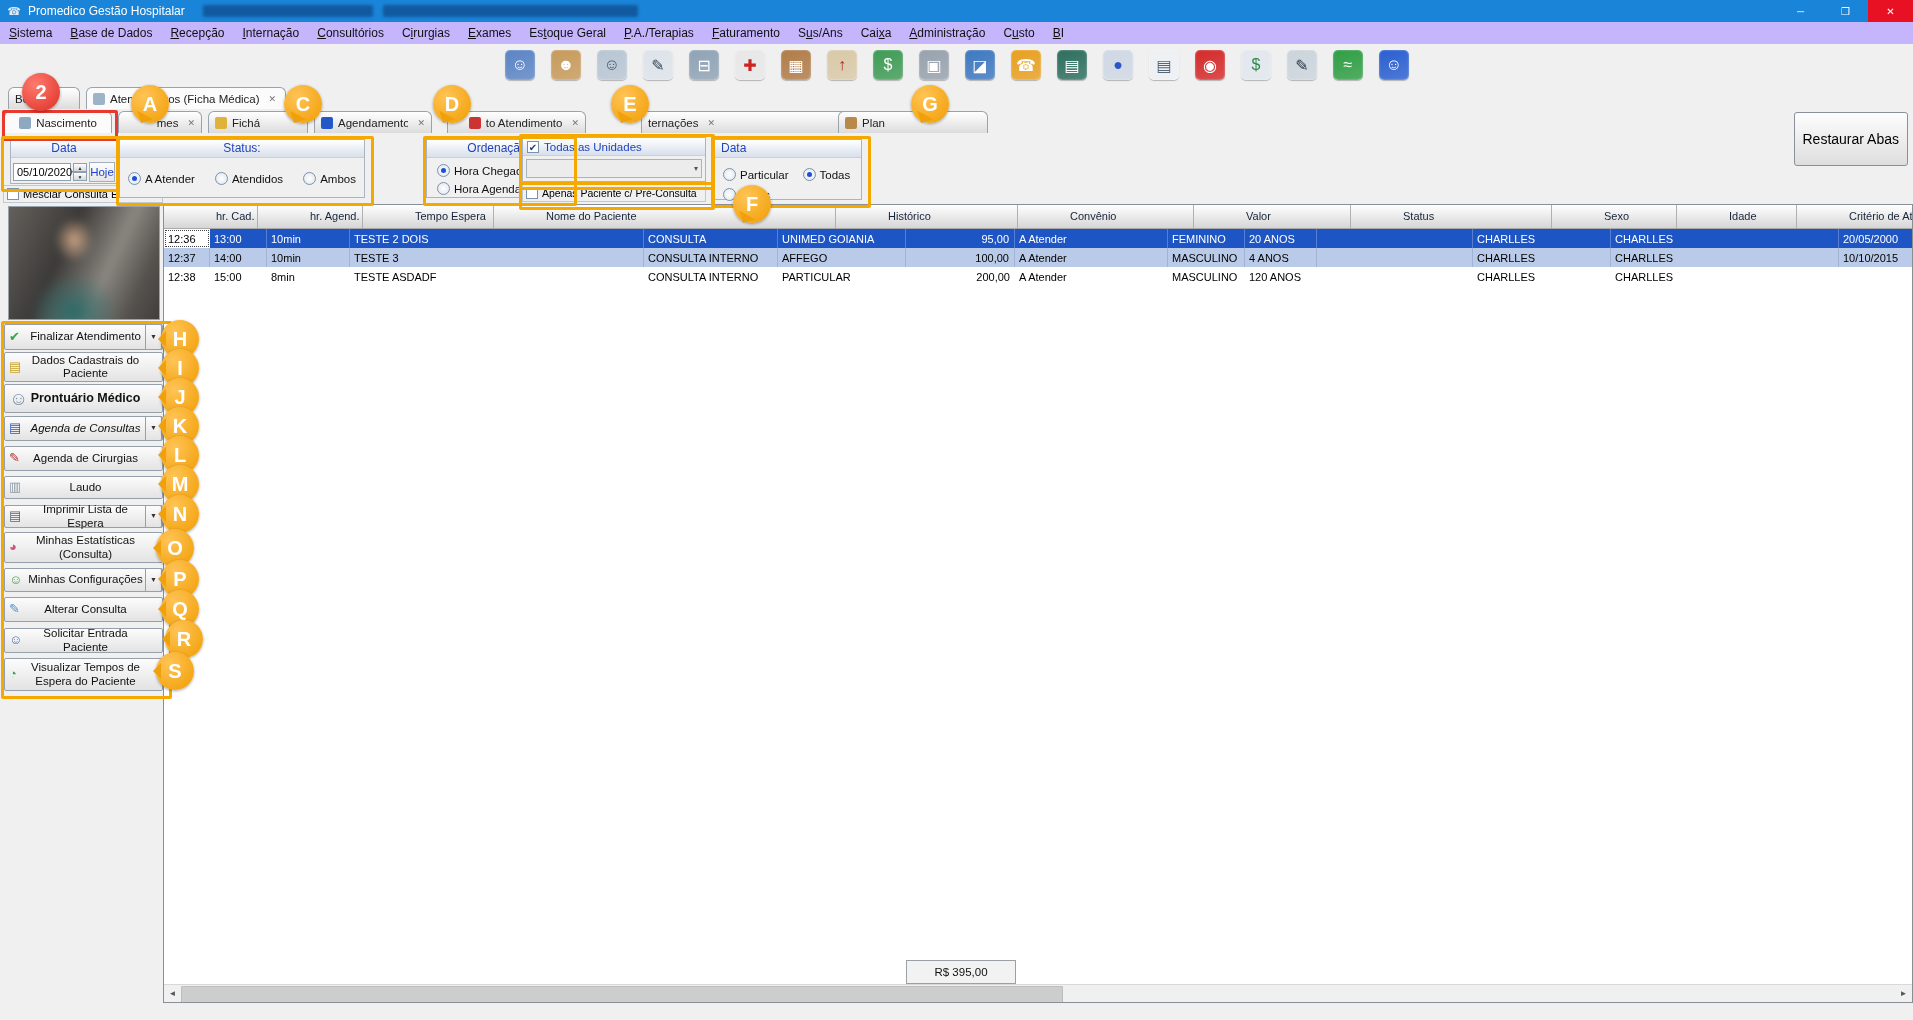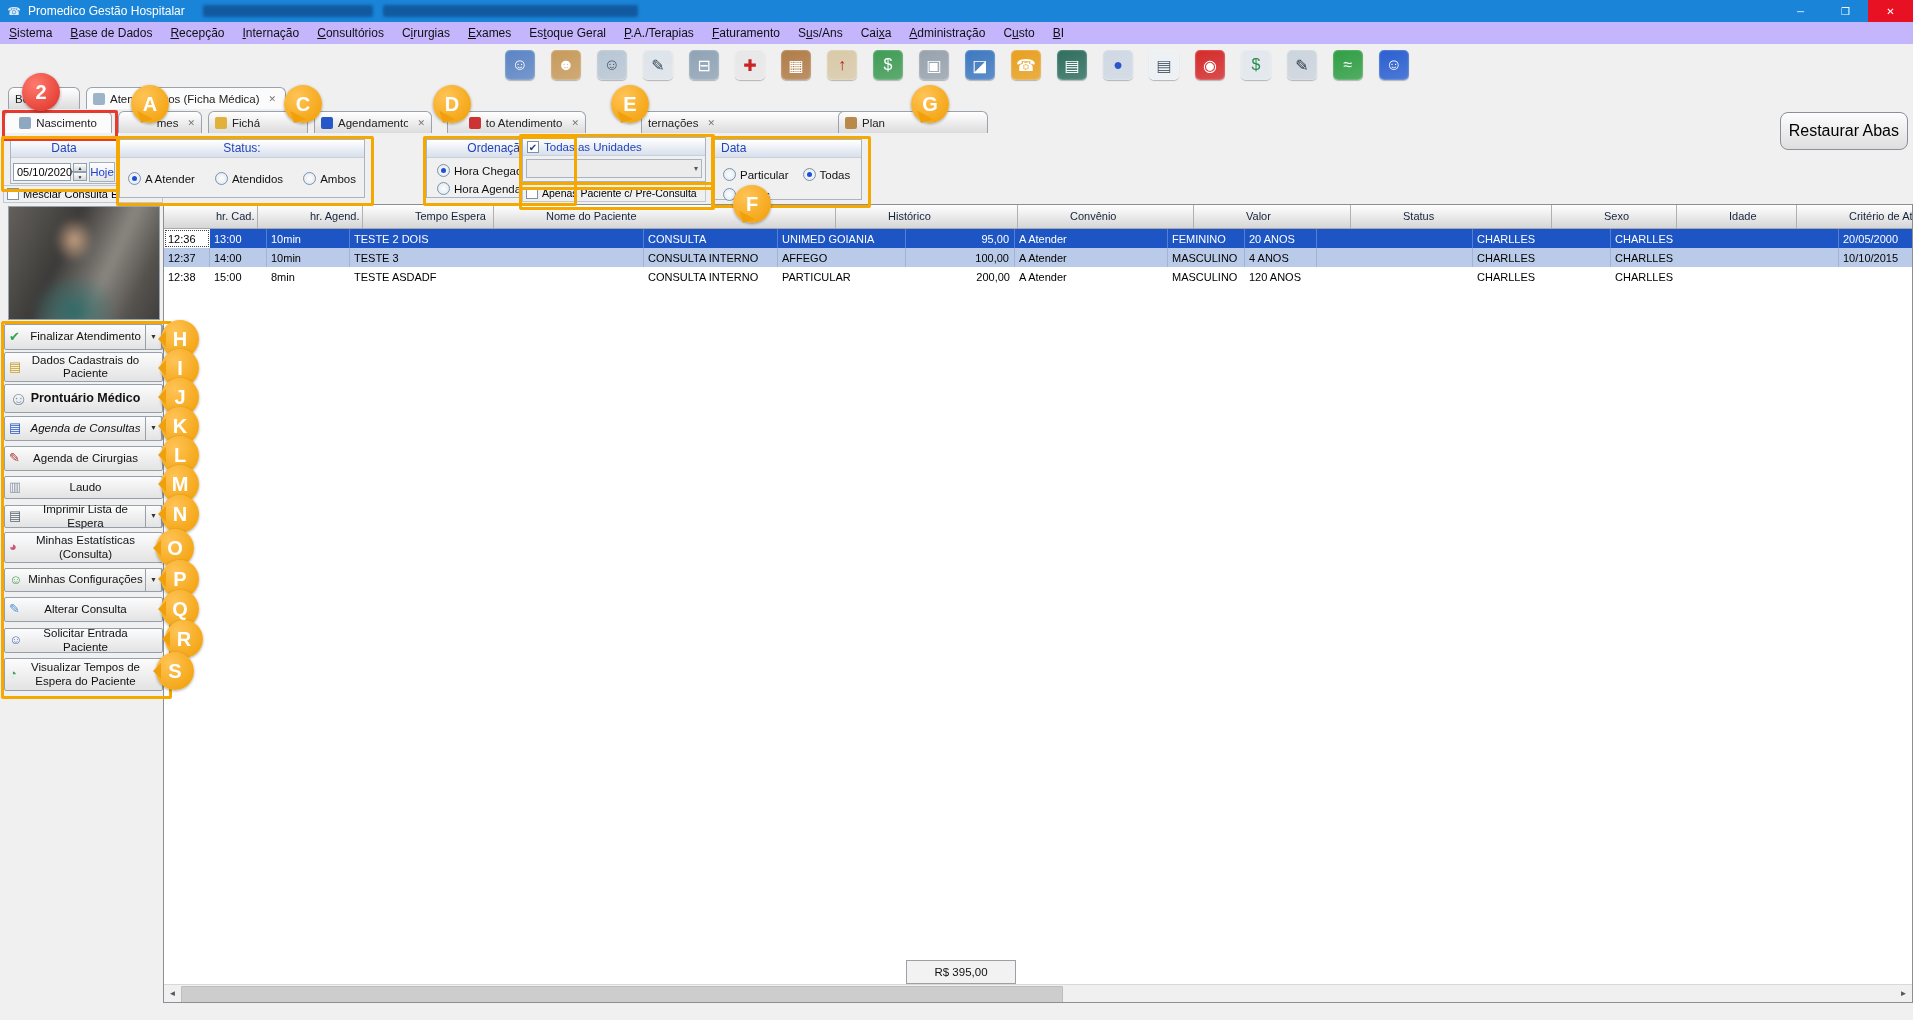--- a/index.html
+++ b/index.html
@@ -38,22 +38,22 @@
   .tlabel{white-space:nowrap;overflow:hidden;}
   #tabs1 .tab:nth-child(1){left:8px;width:72px;}
   #tabs1 .tab:nth-child(2){left:86px;width:200px;}
   #tabs2 .stab:nth-child(1){left:4px;width:108px;justify-content:center;}
   #tabs2 .stab:nth-child(2){left:118px;width:84px;justify-content:flex-end;}
   #tabs2 .stab:nth-child(3){left:208px;width:100px;}
   #tabs2 .stab:nth-child(4){left:314px;width:118px;}
   #tabs2 .stab:nth-child(5){left:439px;width:139px;justify-content:flex-end;margin-left:8px;}
   #tabs2 .stab:nth-child(6){left:600px;width:231px;margin-left:41px;}
   #tabs2 .stab:nth-child(7){left:838px;width:150px;}
-  .restab{position:absolute;right:5px;top:2px;height:20px;padding:8px 8px;border:1px solid #8a9099;border-radius:8px;
-          background:linear-gradient(#fdfdfd,#dedede);font-size:16px;display:flex;align-items:center;}
+  .restab{position:absolute;right:5px;top:2px;height:20px;padding:16px 8px;border:1px solid #8a9099;border-radius:3px;
+          background:linear-gradient(#fdfdfd,#dedede);font-size:14px;display:flex;align-items:center;}
 
   
   .panel{position:absolute;background:#f0f0f0;border:1px solid #aab4c0;box-sizing:border-box;}
   .phead{height:17px;background:linear-gradient(#ffffff,#d8e0ec);color:#2244bb;font-size:12px;
          text-align:center;line-height:16px;border-bottom:1px solid #c8d0da;}
   .phead.left{text-align:left;padding-left:6px;}
   #p-data{left:4px;top:139px;width:108px;height:45px;margin-left:6px;}
   #p-status{left:119px;top:139px;width:246px;height:59px;}
   #p-ord{left:426px;top:139px;width:142px;height:59px;}
   #p-unid{left:522px;top:137px;width:184px;height:45px;}

